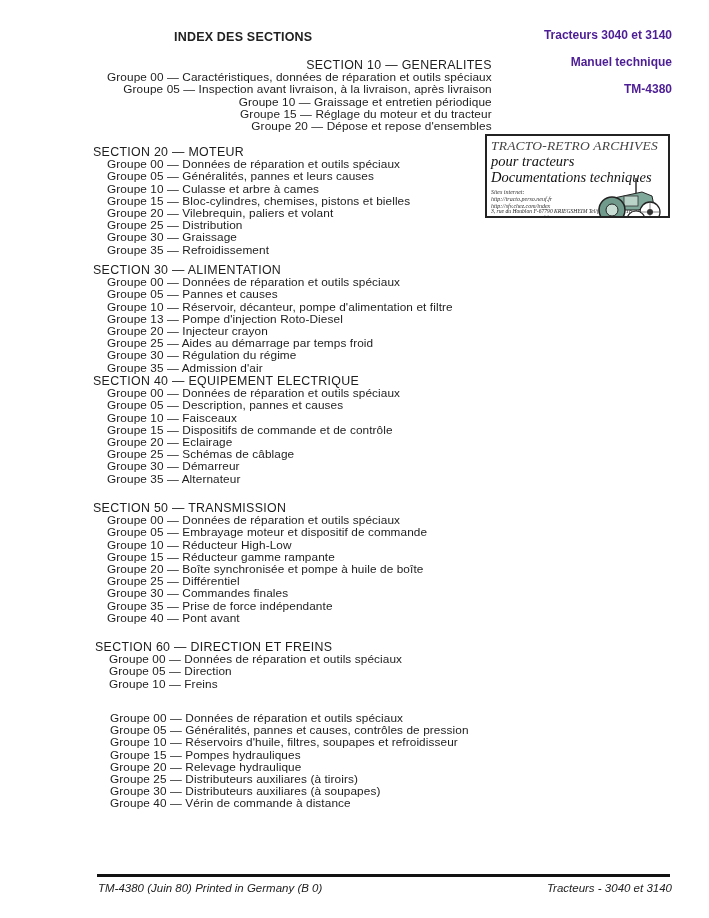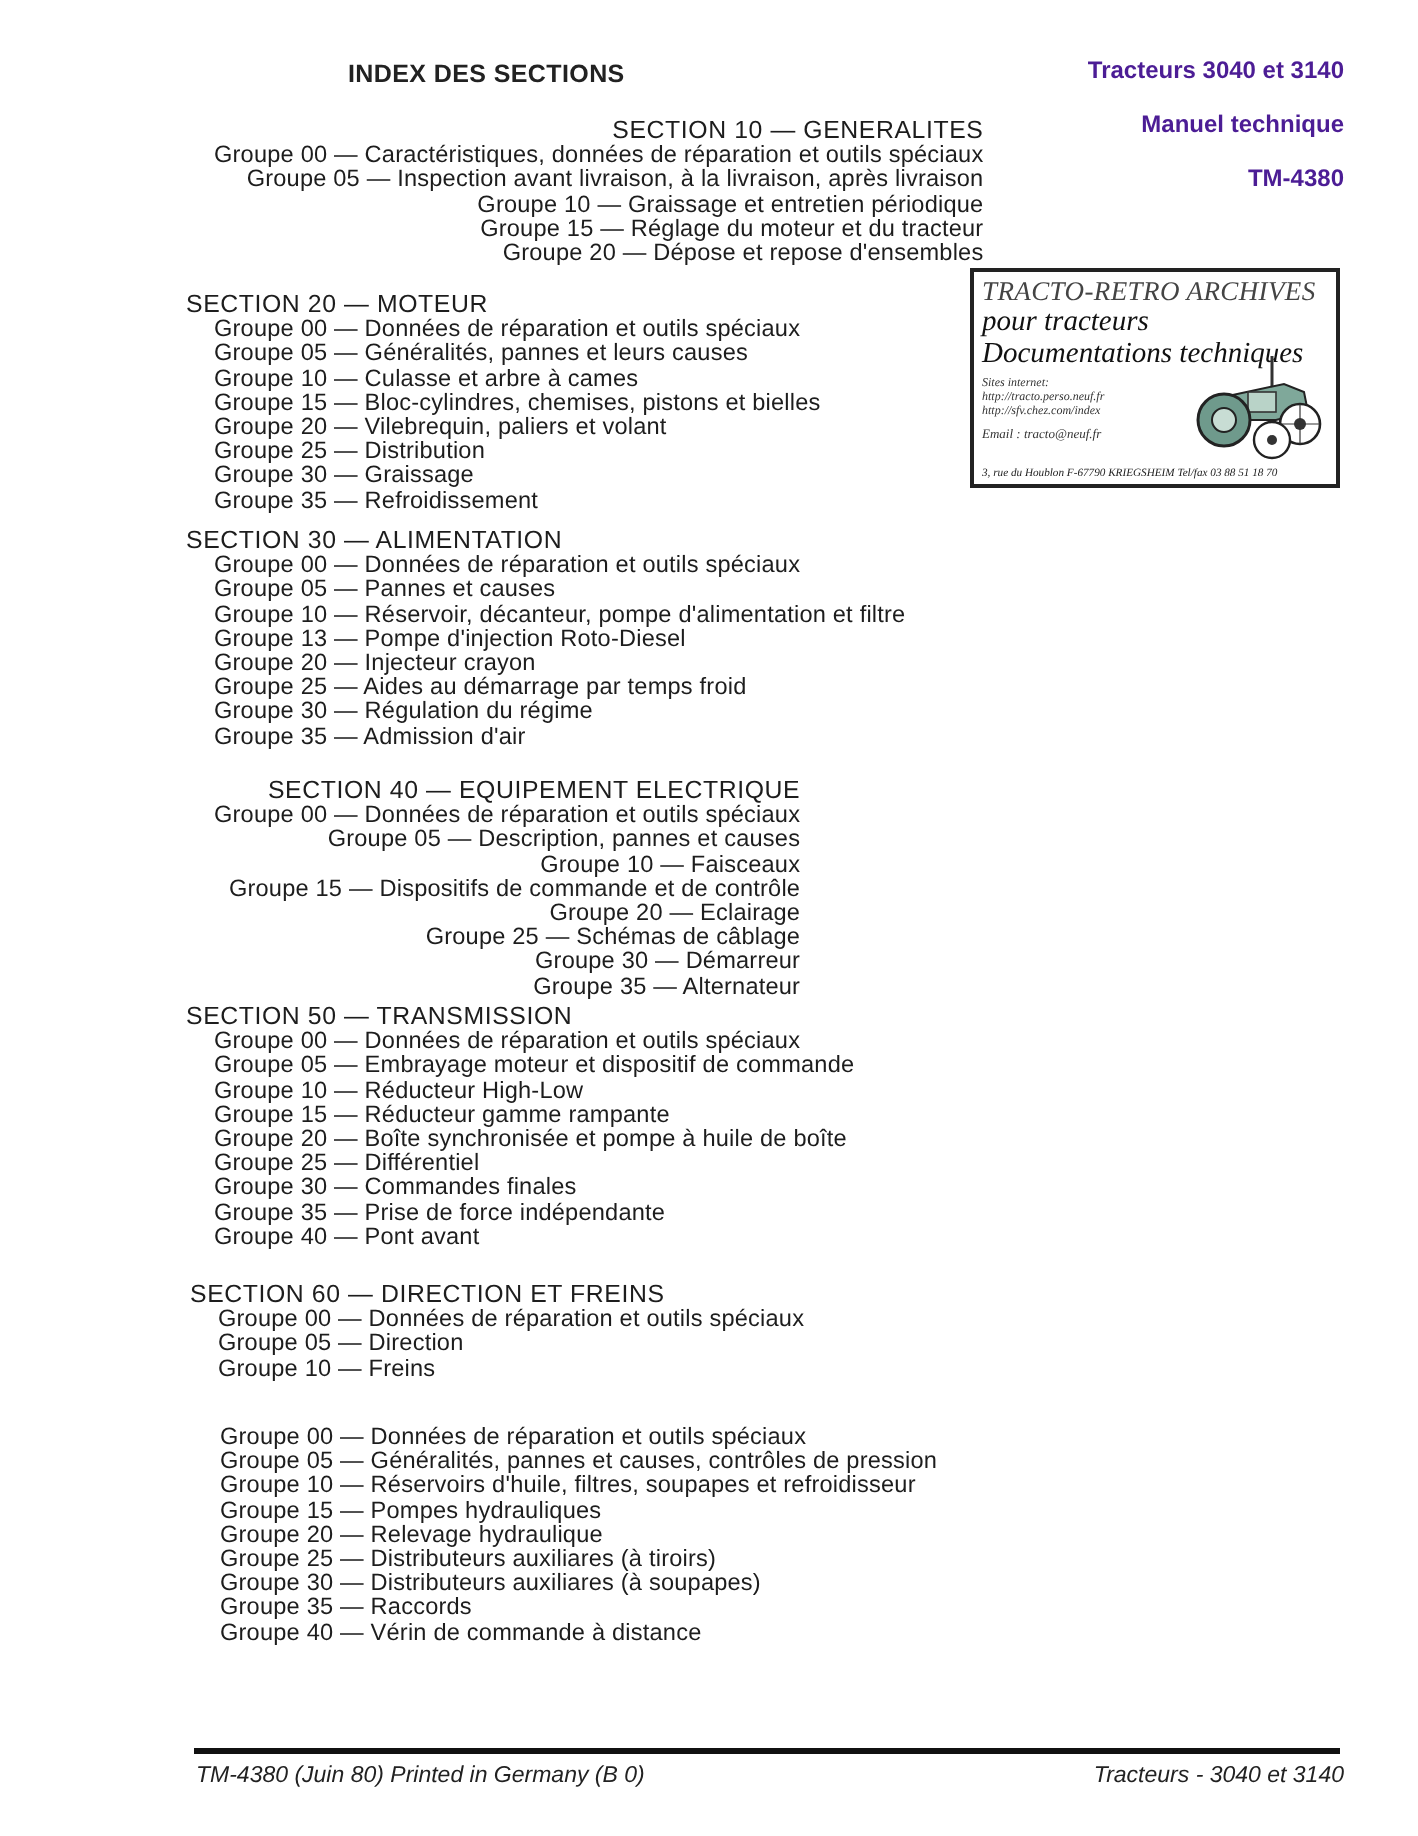--- a/index.html
+++ b/index.html
@@ -24,27 +24,27 @@
     }
     .group {
       font-size: 11.8px; line-height: 12.2px; color: #1d1d1d; padding-left: 14px;
       white-space: nowrap; letter-spacing: 0.1px;
     }
 
     
     #s10 { position: absolute; top: 0px; text-align: right; }
     #s20 { position: absolute; top: 87px; }
     #s30 { position: absolute; top: 205px; }
-    #s40 { position: absolute; top: 330px; text-align: right; }
+    #s40 { position: absolute; top: 316px; }
     #s50 { position: absolute; top: 443px; }
     #s60 { position: absolute; top: 582px; left: 2px; }
     #s70 { position: absolute; top: 653px; left: 3px; }
 
     .stamp {
-      position: absolute; left: 485px; top: 134px; width: 185px; height: 110px;
+      position: absolute; left: 485px; top: 134px; width: 185px; height: 84px;
       border: 2px solid #222; background: #fff; padding: 2px 4px;
       font-family: "Liberation Serif", serif; font-style: italic;
       overflow: hidden;
     }
     .stamp-brand { font-size: 13.5px; color: #444; letter-spacing: 0.2px; line-height: 15px; }
     .stamp-line { font-size: 14.5px; color: #111; line-height: 16px; }
     .stamp-small { font-size: 6px; color: #333; line-height: 7px; }
     .stamp-sites-label { margin-top: 4px; }
     .stamp-email { font-size: 6.5px; color: #333; margin-top: 4px; }
     .stamp-address { position: absolute; left: 4px; bottom: 2px; font-size: 5.6px; color: #222; white-space: nowrap; }
@@ -162,20 +162,19 @@
   </div>
 
   <div class="section" id="s70">
     <div class="group">Groupe 00 — Données de réparation et outils spéciaux</div>
     <div class="group">Groupe 05 — Généralités, pannes et causes, contrôles de pression</div>
     <div class="group">Groupe 10 — Réservoirs d'huile, filtres, soupapes et refroidisseur</div>
     <div class="group">Groupe 15 — Pompes hydrauliques</div>
     <div class="group">Groupe 20 — Relevage hydraulique</div>
     <div class="group">Groupe 25 — Distributeurs auxiliares (à tiroirs)</div>
     <div class="group">Groupe 30 — Distributeurs auxiliares (à soupapes)</div>
-    <div class="group">Groupe 35 — Raccords</div>
     <div class="group">Groupe 40 — Vérin de commande à distance</div>
   </div>
 </div>
 
 <div class="footer-rule"></div>
 <div class="footer-left">TM-4380 (Juin 80)  Printed in Germany (B 0)</div>
 <div class="footer-right">Tracteurs - 3040 et 3140</div>
 
 </body></html>

